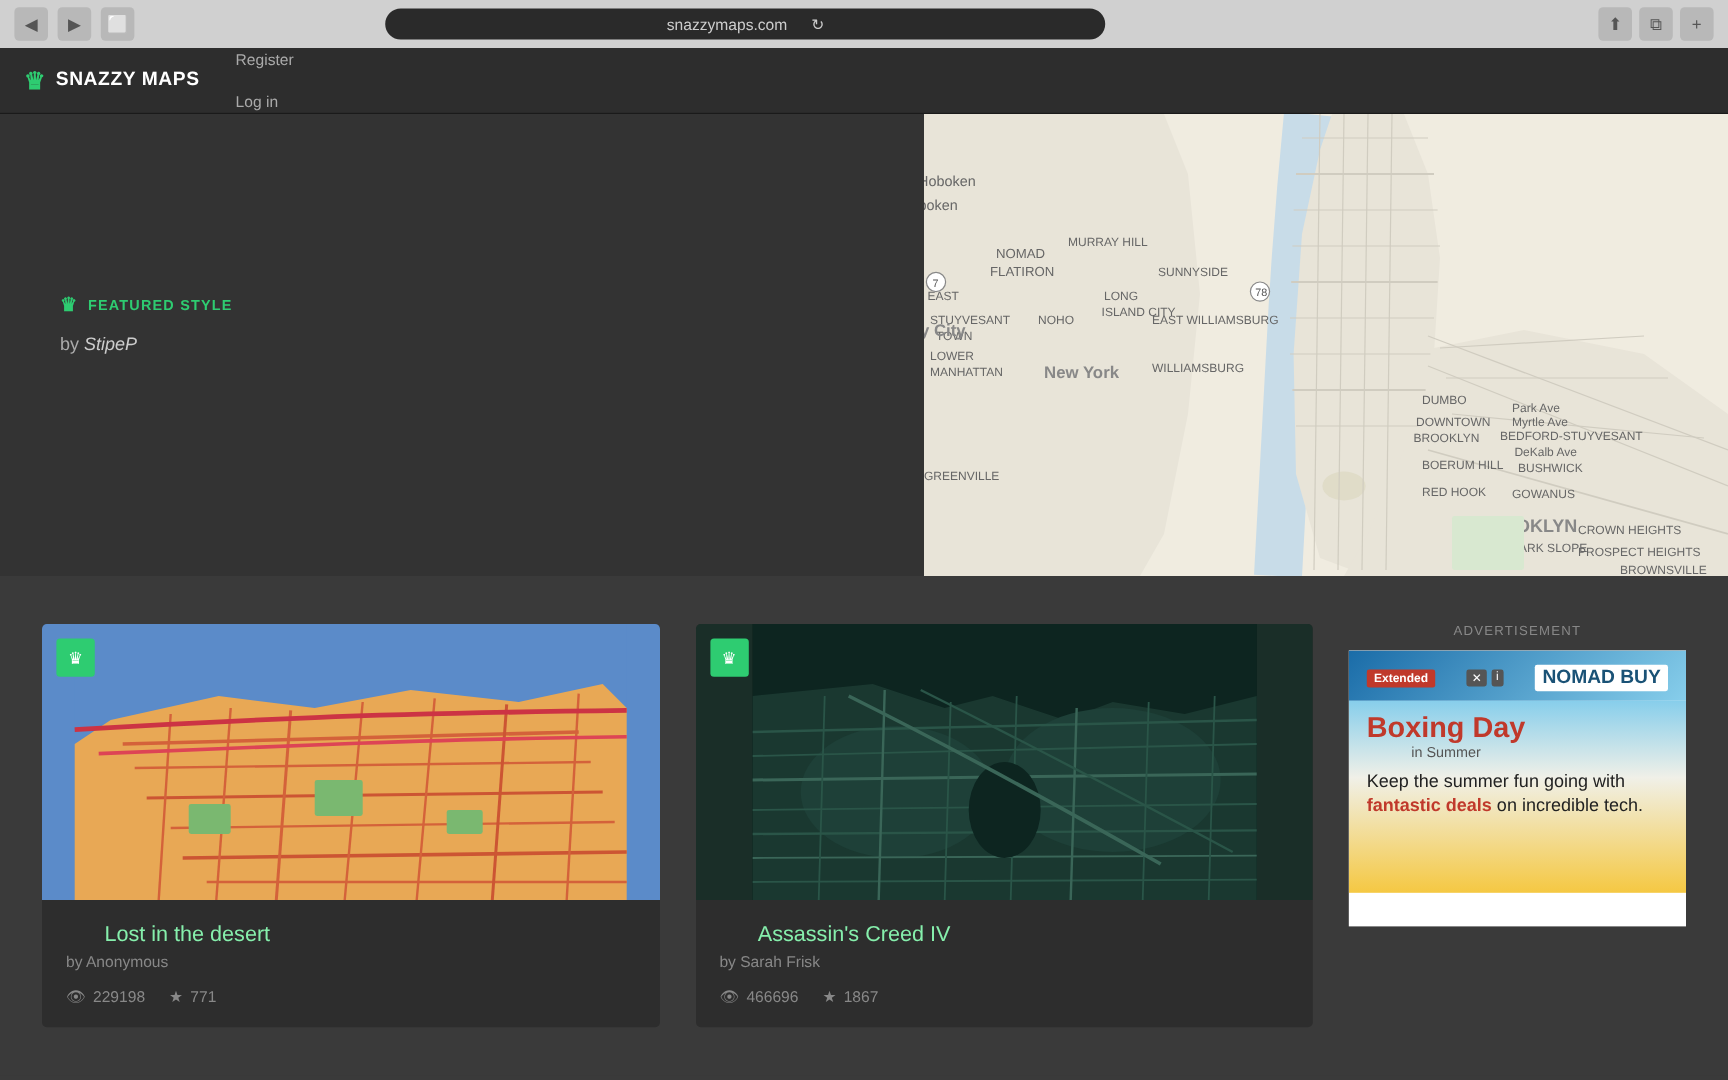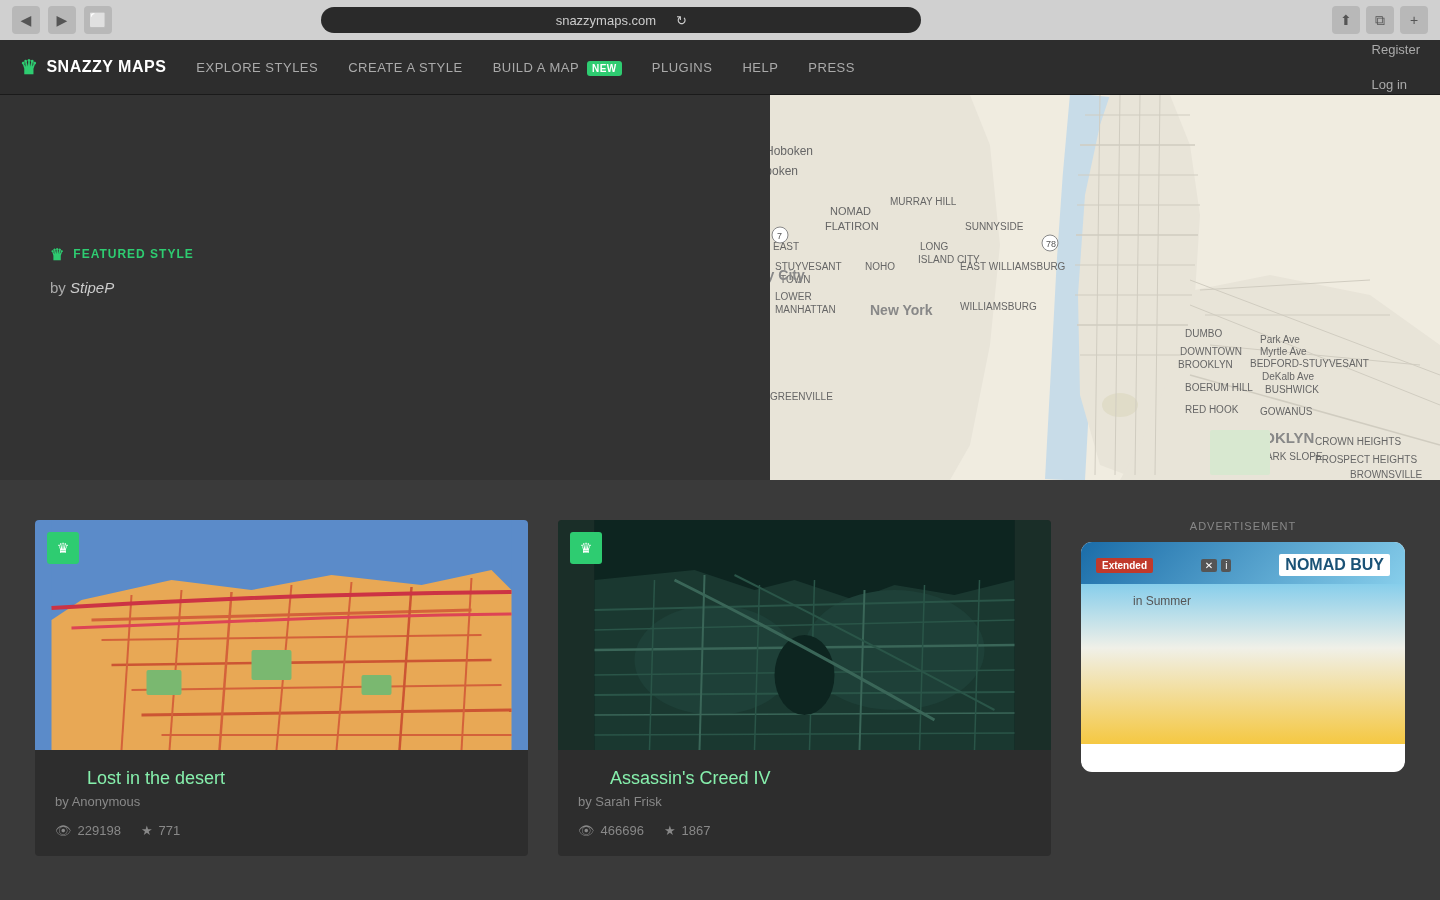--- a/index.html
+++ b/index.html
@@ -229,34 +229,34 @@
       gap: 6px;
       color: #888;
       font-size: 13px;
     }
     .stat-icon {
       font-size: 13px;
     }
 
     
     .ad-column {
-      width: 324px;
+      width: 281px;
       flex-shrink: 0;
     }
     .ad-label {
       color: #888;
       font-size: 11px;
       letter-spacing: 1px;
       text-transform: uppercase;
       text-align: center;
       margin-bottom: 10px;
     }
     .ad-box {
       background: white;
-      border-radius: 11px;
+      border-radius: 0;
       overflow: hidden;
       height: 230px;
       position: relative;
     }
     .ad-header {
       background: #1a5276;
       background: linear-gradient(135deg, #1a6ca8 0%, #87ceeb 100%);
       padding: 12px 15px 8px;
       display: flex;
       align-items: center;
@@ -349,31 +349,20 @@
     <div class="browser-btn">⬆</div>
     <div class="browser-btn">⧉</div>
     <div class="browser-btn">+</div>
   </div>
 </div>
 
 <nav class="site-nav">
   <div class="logo">
     <span class="logo-icon">♛</span>
     <span>SNAZZY MAPS</span>
-  </div>
-  <div class="nav-links">
-    <span class="nav-link">EXPLORE STYLES</span>
-    <span class="nav-link">CREATE A STYLE</span>
-    <span class="nav-link">
-      <span>BUILD A MAP</span>
-      <span class="nav-badge">NEW</span>
-    </span>
-    <span class="nav-link">PLUGINS</span>
-    <span class="nav-link">HELP</span>
-    <span class="nav-link">PRESS</span>
   </div>
   <div class="nav-auth">
     <span class="nav-auth-link">Register</span>
     <span class="nav-auth-link">Log in</span>
   </div>
 </nav>
 
 <section class="hero">
   <div class="hero-content">
     <div class="featured-label">
@@ -581,18 +570,22 @@
     <div class="ad-box">
       <div class="ad-header">
         <span class="ad-extended">Extended</span>
         <div class="ad-close-btns">
           <span class="ad-close-btn">✕</span>
           <span class="ad-close-btn">i</span>
         </div>
         <span class="ad-best-buy">NOMAD BUY</span>
       </div>
       <div class="ad-body">
+        <div class="ad-boxing-day">Boxing Day</div>
         <div class="ad-in-summer">in Summer</div>
+        <div class="ad-body-text">
+          <span>Keep the summer fun</span> <span>going with</span> <span class="highlight">fantastic deals</span> <span>on incredible tech.</span>
+        </div>
       </div>
     </div>
   </div>
 
 </section>
 
 </body></html>

